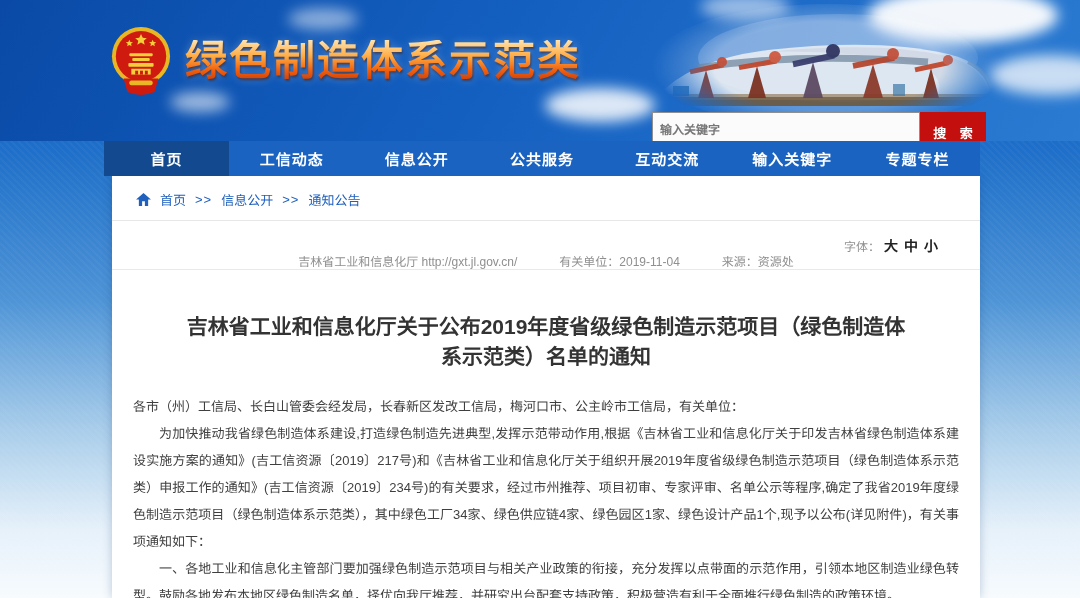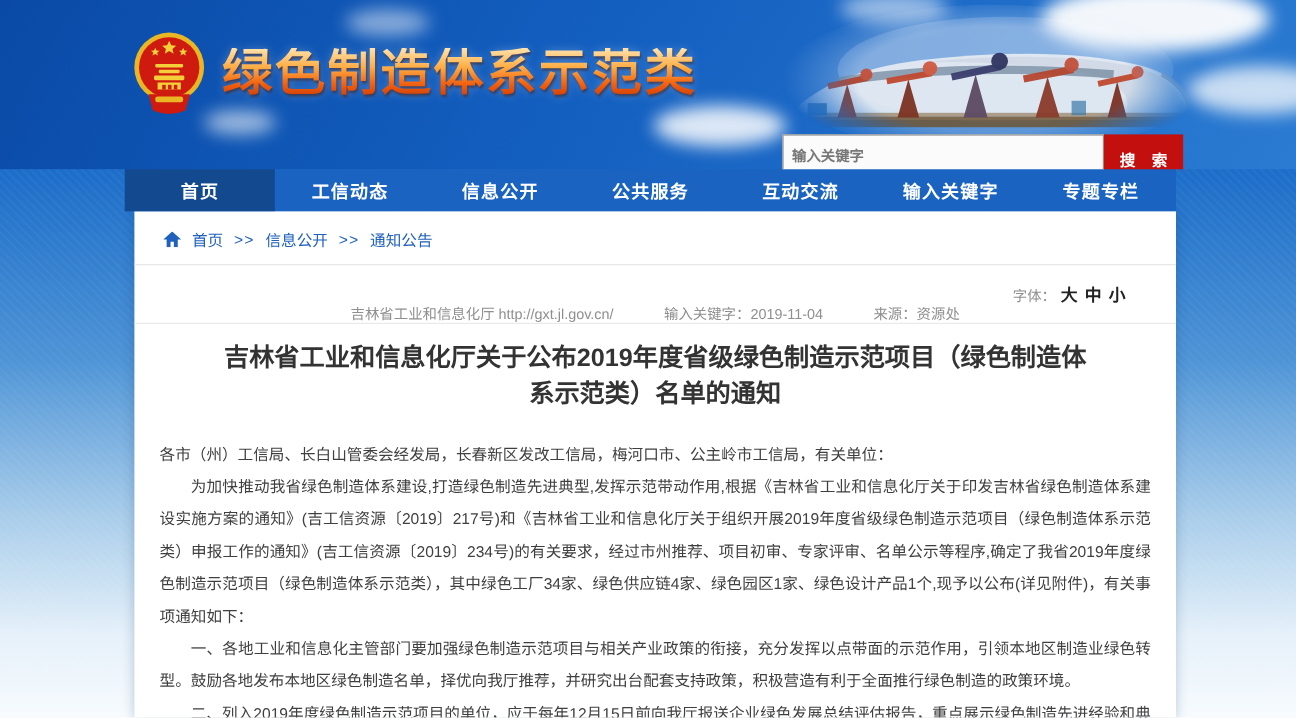--- a/index.html
+++ b/index.html
@@ -82,21 +82,21 @@
   .meta {
     position:relative; height:49px; border-bottom:1px solid #e9e9e9;
     display:flex; align-items:flex-end; justify-content:center; gap:42px;
     font-size:12px; color:#8f8f8f;
   }
   .meta-item b { color:#8f8f8f; font-weight:normal; }
   .font-widget { position:absolute; right:40px; top:0; height:100%; display:flex; align-items:center; gap:2px; font-size:12px; color:#8f8f8f; }
   .font-size-btn { color:#222; font-size:14px; font-weight:bold; cursor:pointer; padding:0 2px; }
 
   .article-title {
-    margin:14px 66px 0; text-align:center;
+    margin:42px 66px 0; text-align:center;
     font-size:21px; font-weight:bold; color:#333; line-height:1.45;
   }
   .article-body { margin:20px 21px 0; font-size:13px; color:#3f3f3f; line-height:27px; }
   .article-body p { text-align:justify; }
   .article-body p.indent { text-indent:2em; }
 </style>
 </head>
 <body>
 
 <div class="page">
@@ -213,21 +213,21 @@
       </svg>
       <span class="crumb">首页</span>
       <span class="crumb-sep">&gt;&gt;</span>
       <span class="crumb">信息公开</span>
       <span class="crumb-sep">&gt;&gt;</span>
       <span class="crumb">通知公告</span>
     </div>
 
     <div class="meta">
       <span class="meta-item">吉林省工业和信息化厅 http://gxt.jl.gov.cn/</span>
-      <span class="meta-item"><b>输入关键字：</b><span>2019-11-04</span></span>
+      <span class="meta-item"><b>有关单位：</b><span>2019-11-04</span></span>
       <span class="meta-item"><b>来源：</b><span>资源处</span></span>
       <span class="font-widget">
         <span>字体：</span>
         <span class="font-size-btn">大</span>
         <span class="font-size-btn">中</span>
         <span class="font-size-btn">小</span>
       </span>
     </div>
 
     <h1 class="article-title">吉林省工业和信息化厅关于公布2019年度省级绿色制造示范项目（绿色制造体系示范类）名单的通知</h1>

